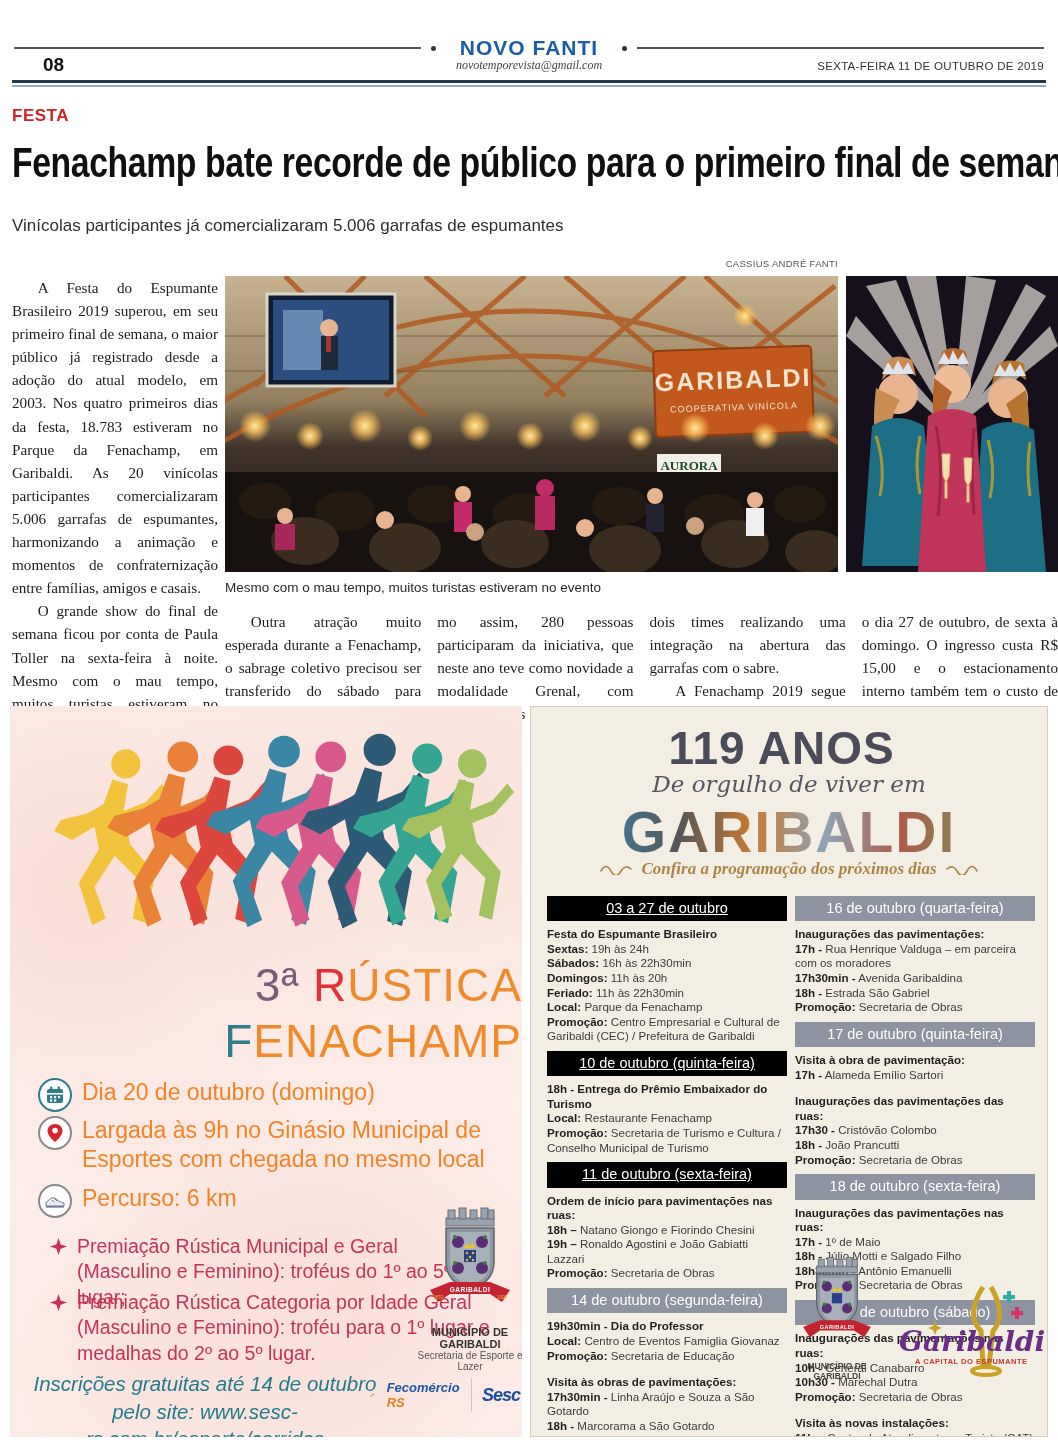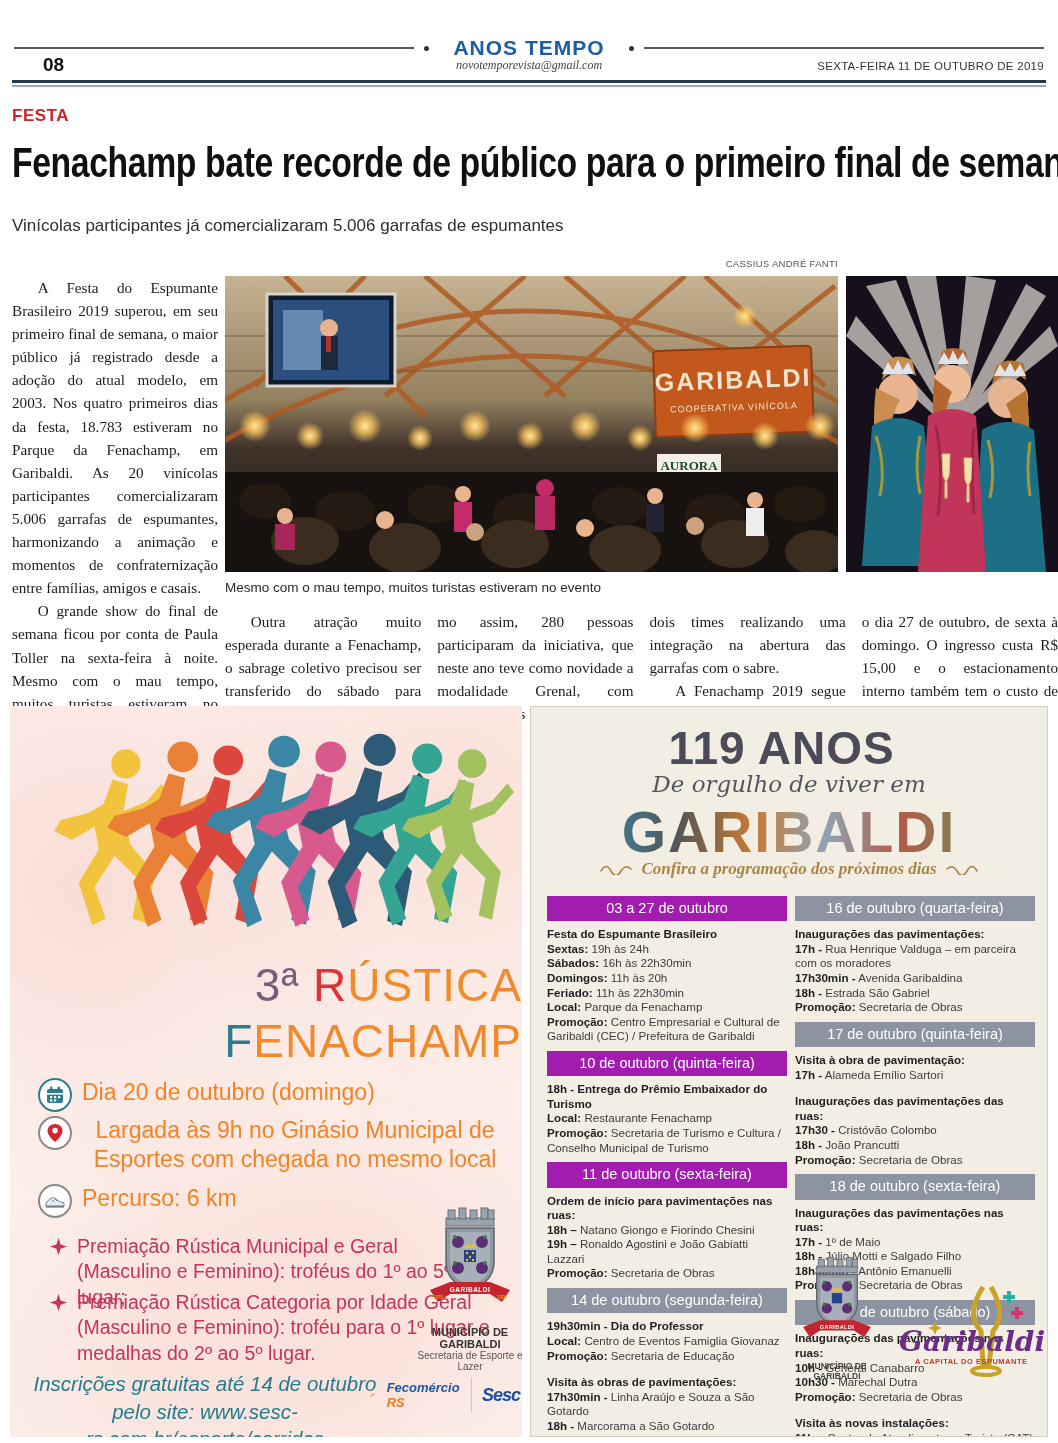--- a/index.html
+++ b/index.html
@@ -47,21 +47,21 @@
     background:
       radial-gradient(circle at 15% 25%, rgba(240,170,160,.30), transparent 45%),
       radial-gradient(circle at 85% 15%, rgba(242,190,175,.35), transparent 40%),
       radial-gradient(circle at 70% 80%, rgba(244,185,175,.30), transparent 45%),
       radial-gradient(circle at 25% 90%, rgba(246,200,190,.30), transparent 40%),
       #fdf2ee;
   }
   .runners { left:6px; top:6px; width:500px; height:246px; }
   .rus-title { left:0; right:0; text-align:right; font-size:46px; letter-spacing:1px; font-weight:400; }
   .rus-t1 { top:252px; } .rus-t2 { top:308px; }
-  .rus-info { left:28px; width:470px; display:flex; gap:10px; align-items:flex-start;text-align:center; }
+  .rus-info { left:28px; width:470px; display:flex; gap:10px; align-items:flex-start; }
   .rus-info .txt { color:#f08426; font-size:23px; line-height:1.25; }
   .icon-circle { width:34px; height:34px; border-radius:50%; border:2.5px solid #8a8a8a; background:#fff;
                  display:flex; align-items:center; justify-content:center; flex:0 0 auto; }
   .rus-bullet { left:40px; width:440px; display:flex; gap:10px; }
   .rus-bullet .txt { color:#c53457; font-size:19.5px; line-height:1.3; }
   .org-name { font-size:11px; font-weight:bold; color:#333; }
   .org-dept { font-size:10px; color:#555; }
   .sponsors { left:360px; top:672px; width:150px; display:flex; align-items:center; gap:11px; }
   .fec-text { font-size:13px; font-weight:bold; font-style:italic; color:#1c57a5; }
   .fec-rs { color:#e87c1e; }
@@ -77,41 +77,41 @@
            font-size:23px; color:#55555f; }
   .g-city { left:0; right:0; top:92px; text-align:center; font-size:57px; font-weight:bold; letter-spacing:2px;
             background:linear-gradient(90deg,#55783f,#3f7d99,#565656,#c77a33,#8fa3b5,#b15a49,#7d8a57,#caa36a);
             -webkit-background-clip:text; background-clip:text; color:transparent; }
   .g-cta { left:0; right:0; top:152px; text-align:center; font-size:17px; font-weight:bold; font-style:italic;
            color:#ac8546; display:flex; align-items:center; justify-content:center; gap:8px;font-family:Liberation Serif, serif; }
   .sched { top:182px; font-size:11.6px; line-height:1.26; color:#3c3c3c; }
   .sched-left { left:16px; width:240px; }
   .sched-right { left:264px; width:240px; }
   .shdr { color:#fff; text-align:center; font-size:14.5px; padding:3px 0 4px; margin:7px 0 6px; }
-  .shdr.tan { background:#a21caf; } .shdr.gray { background:#8d93a0; }
+  .shdr.tan { background:#000000;text-decoration:underline; } .shdr.gray { background:#8d93a0; }
   .sl b { color:#1f1f1f;margin-top:13px; }
   .sgap { height:12px; }
   .g-logos { left:264px; top:1256px; width:246px; display:flex; align-items:flex-end; gap:14px; }
   .g-muni { text-align:center; width:96px; }
   .g-muni-cap { font-size:8.5px; font-weight:bold; color:#444; margin-top:2px; }
   .brand-wrap { position:relative; width:130px; height:100px; }
   .brand-name { position:absolute; left:0; top:44px; font-family:"DejaVu Serif", serif; font-style:italic;
                 font-weight:bold; font-size:28px; color:#6b2d87; }
   .brand-sub { position:absolute; left:16px; top:76px; font-size:7.5px; font-weight:bold; color:#c23a2e;
                letter-spacing:.5px; }
 </style>
 </head>
 <body>
 
 <div class="page">
 
   <div class="abs mast-row">
     <div class="mast-line"></div>
     <div class="mast-dot"></div>
-    <div class="mast-title">ANOS TEMPO</div>
+    <div class="mast-title">NOVO FANTI</div>
     <div class="mast-dot"></div>
     <div class="mast-line"></div>
   </div>
   <div class="abs page-num">08</div>
   <div class="abs mast-email">novotemporevista@gmail.com</div>
   <div class="abs mast-date">SEXTA-FEIRA 11 DE OUTUBRO DE 2019</div>
   <div class="abs rule-dark"></div>
   <div class="abs rule-light"></div>
 
   <div class="abs kicker">FESTA</div>

